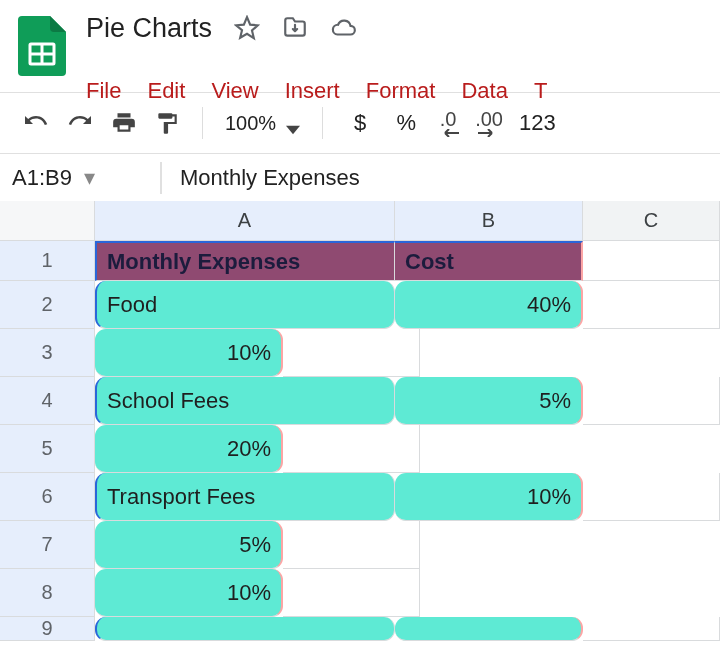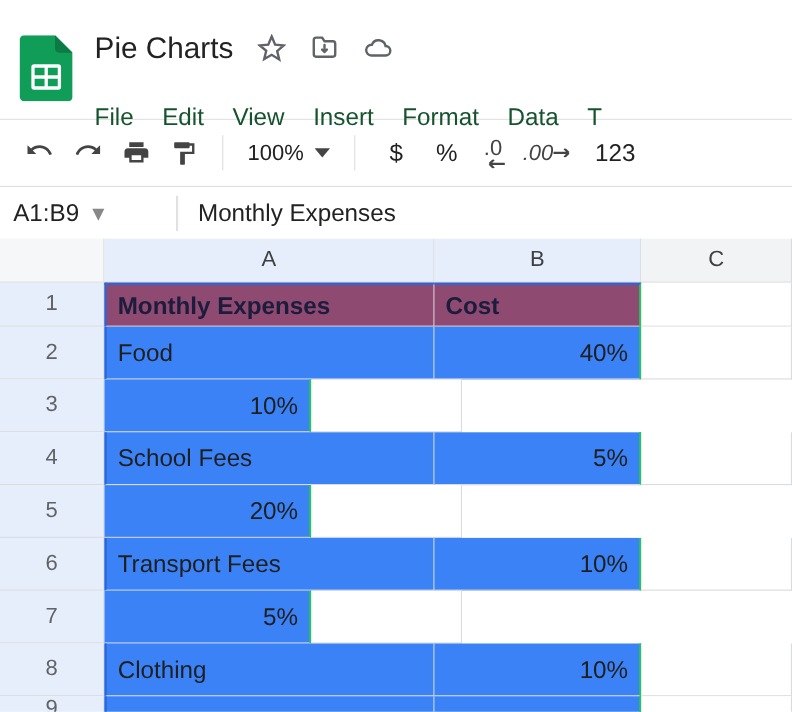--- a/index.html
+++ b/index.html
@@ -1,52 +1,52 @@
 <!DOCTYPE html>
 <html><head>
   <meta charset="utf-8">
   <style>
     * { margin:0; padding:0; box-sizing:border-box; }
     body { font-family: Arial, Helvetica, sans-serif; width:720px; height:647px; overflow:hidden; background:#fff; color:#1f1f1f; }
-    .header { display:flex; align-items:flex-start; padding:26px 14px 0 14px; }
+    .header { display:flex; align-items:flex-start; padding:10px 14px 0 14px; }
     .logo { width:54px; height:72px; display:flex; align-items:center; justify-content:center; margin-right:18px; }
     .logo svg { width:50px; height:60px; }
     .doc-area { flex:1; }
     .title-row { display:flex; align-items:center; gap:22px; height:36px; }
     .doc-title { font-size:27px; color:#222; font-weight:400; }
     .title-icon { color:#5f6368; display:flex; align-items:center; }
     .menu-row { display:flex; gap:26px; padding:10px 0 14px 0; height:46px; align-items:center; }
-    .menu-item { font-size:22px; color:#14532d; cursor:pointer;margin-top:47px; }
+    .menu-item { font-size:22px; color:#b91c1c; cursor:pointer;margin-top:47px; }
     .toolbar-border { border-top:1px solid #e0e0e0; }
     .toolbar { display:flex; align-items:center; height:60px; padding:0 22px; gap:16px; }
     .tbtn { display:flex; align-items:center; justify-content:center; color:#444; cursor:pointer; }
     .divider { width:1px; height:32px; background:#ddd; margin:0 6px;}
-    .zoom { display:flex; align-items:center; gap:10px; font-size:20px; color:#222; }
+    .zoom { display:flex; align-items:flex-end; gap:10px; font-size:20px; color:#222; }
     .fmt-btn { font-size:22px; color:#222; cursor:pointer; min-width:30px; text-align:center; }
     .fx-row { display:flex; align-items:center; height:48px; border-top:1px solid #e0e0e0; }
     .cell-ref-box { width:160px; padding-left:12px; font-size:22px; color:#222; display:flex; align-items:center; gap:12px;text-align:center; }
     .cell-ref-caret { color:#888; }
     .fx-label { width:70px; font-size:26px; font-style:italic; color:#bdbdbd; font-family:serif; text-align:center; }
     .fx-value { font-size:22px; color:#222; }
     .fx-divider { width:1px; height:32px; background:#e0e0e0; }
     .grid { position:relative; }
     .row { display:flex; }
     .corner { width:95px; height:40px; background:#f6f7f8; border-right:1px solid #d9dbdd; border-bottom:1px solid #d9dbdd; }
     .col-h { background:#f1f3f4; border-right:1px solid #d9dbdd; border-bottom:1px solid #d9dbdd; display:flex; align-items:center; justify-content:center; font-size:20px; color:#3c4043; height:40px; }
     .col-A { width:300px; } .col-B { width:188px; } .col-C { width:137px; }
     .row-h { width:95px; background:#f6f7f8; border-right:1px solid #d9dbdd; border-bottom:1px solid #d9dbdd; display:flex; align-items:center; justify-content:center; font-size:20px; color:#5f6368; }
     .cell { border-right:1px solid #d9dbdd; border-bottom:1px solid #d9dbdd; padding:0 10px; display:flex; align-items:center; font-size:22px; background:#fff; }
-    .sel-cell { background:#3b82f6; }
+    .sel-cell { background:#5eead4;border-radius:11px; }
     .hdr-cell { background:#8f4a71; color:#1c1c3d; font-weight:bold; font-size:22px; }
     .col-h.sel-col, .row-h.sel-row { background:#e6eefc; }
     .cell.num { justify-content:flex-end;text-align:right; }
     .rh-body { height:48px; }
     .sel-border-top { border-top:2px solid #2a66d9; }
     .sel-border-left { border-left:2px solid #2a66d9; }
-    .sel-border-right { border-right:2px solid #22c55e; }
+    .sel-border-right { border-right:2px solid #fca5a5; }
   </style>
 </head>
 <body>
 
 <div class="header">
   <div class="logo">
     <svg viewBox="0 0 50 60">
       <path d="M6 0 h28 l16 16 v40 a4 4 0 0 1 -4 4 H6 a4 4 0 0 1 -4 -4 V4 a4 4 0 0 1 4 -4 z" fill="#0f9d58"></path>
       <path d="M34 0 l16 16 h-12 a4 4 0 0 1 -4 -4 z" fill="#0c7a44"></path>
       <rect x="14" y="28" width="24" height="20" rx="1" fill="none" stroke="#fff" stroke-width="3"></rect>
@@ -117,21 +117,21 @@
   </div>
   <div class="divider"></div>
   <span class="fmt-btn">$</span>
   <span class="fmt-btn">%</span>
   <span class="tbtn" style="flex-direction:column;line-height:1;">
     <span style="font-size:20px;">.0</span>
     <svg width="22" height="8" viewBox="0 0 22 8" fill="#444">
         <path d="M8 4H22M8 4l4-4M8 4l4 4" stroke="#444" stroke-width="2" fill="none"></path>
       </svg>
   </span>
-  <span class="tbtn" style="flex-direction:row;line-height:1;font-style:italic;">
+  <span class="tbtn" style="flex-direction:column;line-height:1;">
     <span style="font-size:20px;">.00</span>
     <svg width="22" height="8" viewBox="0 0 22 8" fill="#444">
         <path d="M0 4H14M14 4l-4-4M14 4l-4 4" stroke="#444" stroke-width="2" fill="none"></path>
       </svg>
   </span>
   <span class="fmt-btn">123</span>
 </div>
 
 <div class="fx-row">
   <div class="cell-ref-box">
@@ -186,21 +186,20 @@
     <div class="cell sel-cell col-B rh-body num sel-border-right">10%</div>
     <div class="cell col-C rh-body"></div>
   </div>
   <div class="row">
     <div class="row-h rh-body sel-row">7</div>
     <div class="cell sel-cell col-B rh-body num sel-border-right">5%</div>
     <div class="cell col-C rh-body"></div>
   </div>
   <div class="row">
     <div class="row-h rh-body sel-row">8</div>
-    <div class="cell sel-cell col-A rh-body sel-border-left">Clothing</div>
     <div class="cell sel-cell col-B rh-body num sel-border-right">10%</div>
     <div class="cell col-C rh-body"></div>
   </div>
   <div class="row">
     <div class="row-h sel-row" style="height:24px;">9</div>
     <div class="cell sel-cell col-A sel-border-left" style="height:24px;"></div>
     <div class="cell sel-cell col-B sel-border-right" style="height:24px;"></div>
     <div class="cell col-C" style="height:24px;"></div>
   </div>
 </div>

